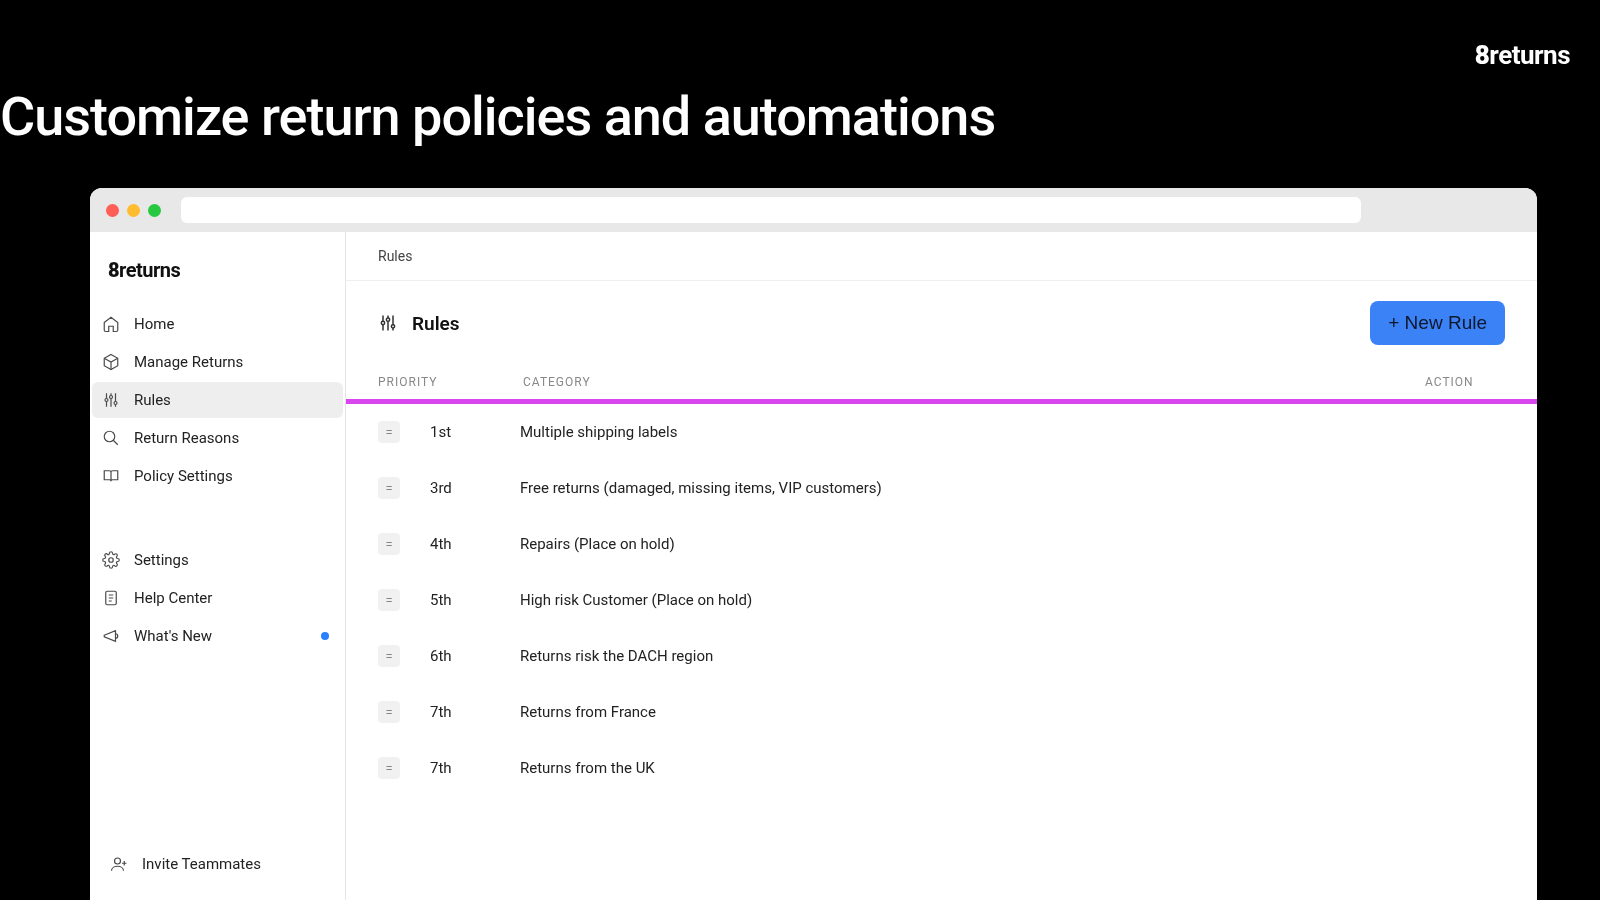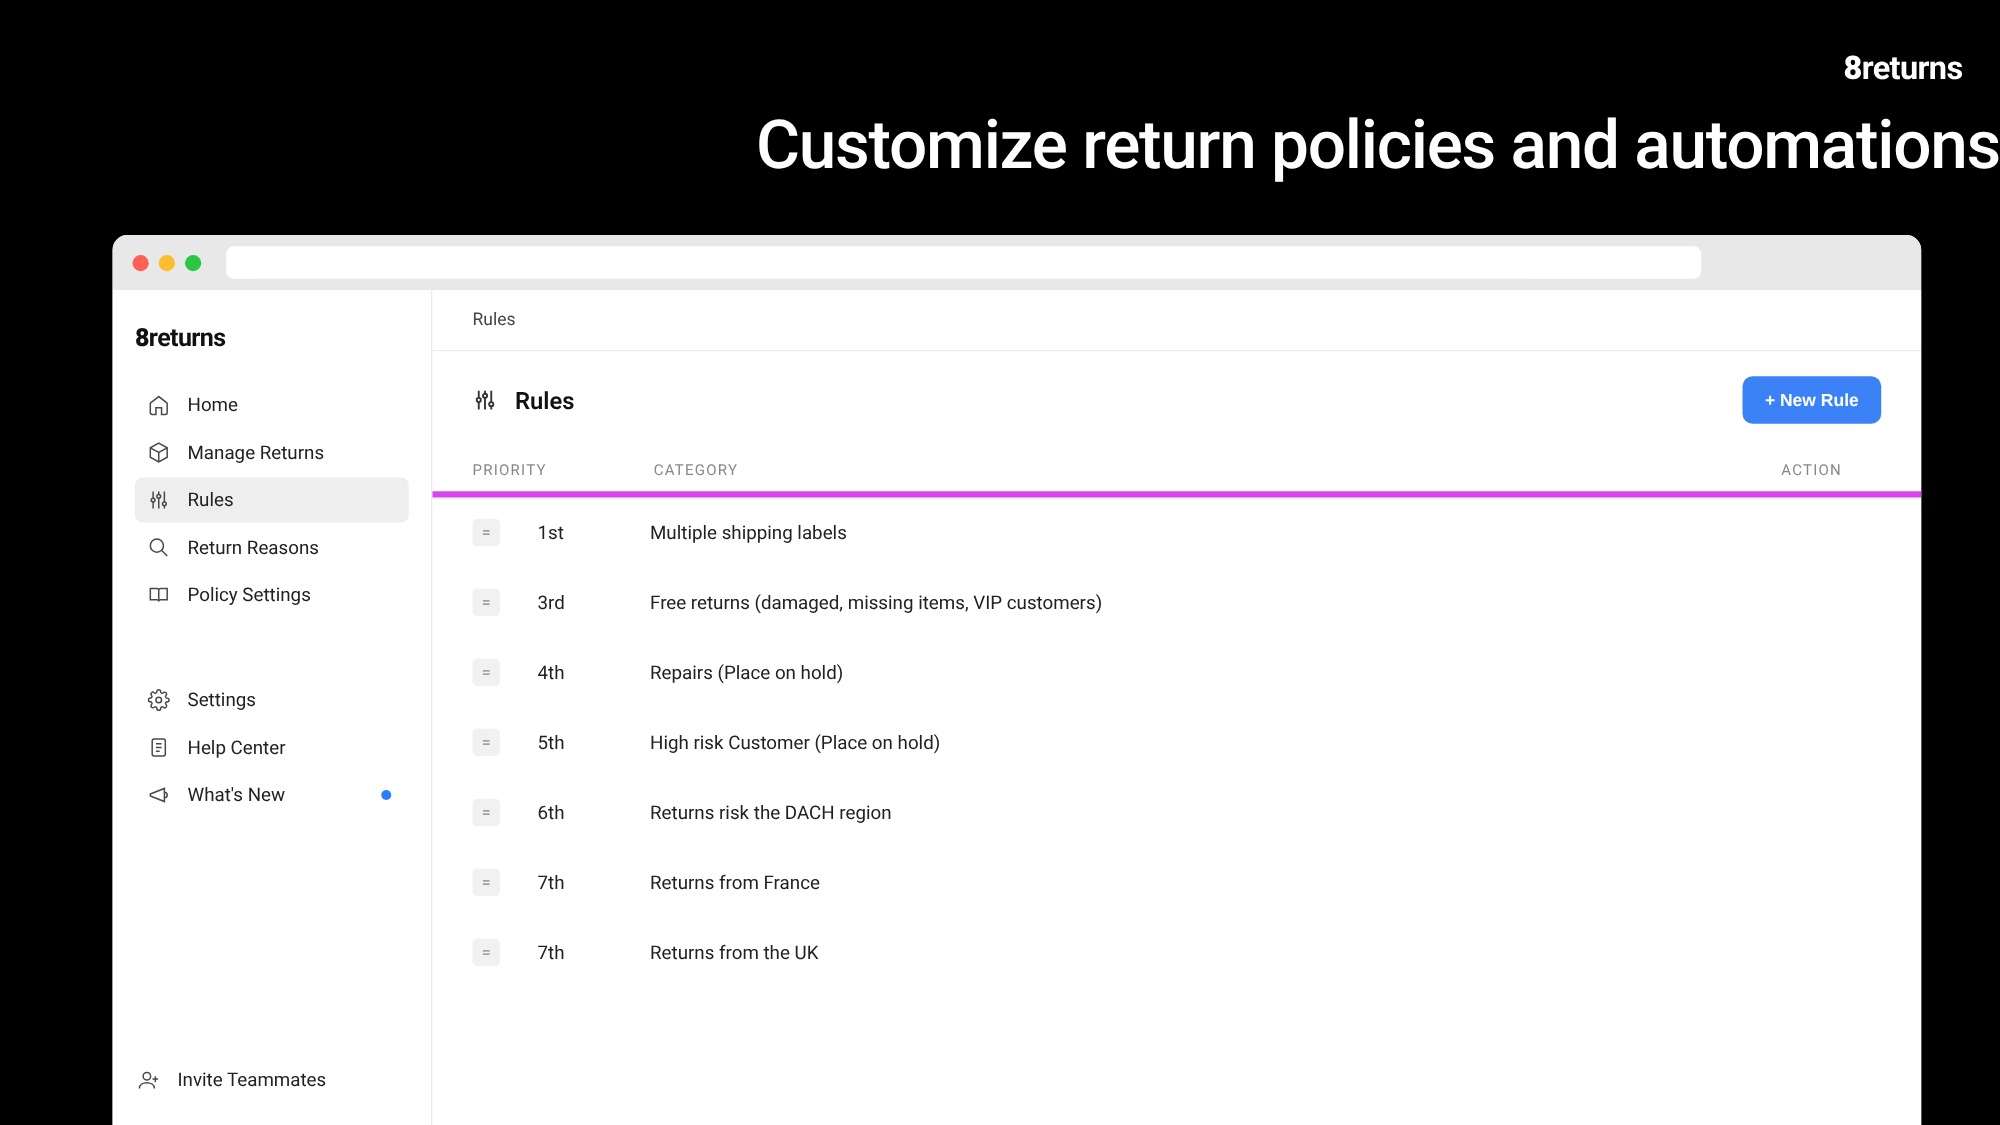--- a/index.html
+++ b/index.html
@@ -1,46 +1,46 @@
 <!DOCTYPE html>
 <html><head>
 <meta charset="utf-8">
 <style>
 *{margin:0;padding:0;box-sizing:border-box}
 body{font-family:-apple-system,BlinkMacSystemFont,"Segoe UI",Roboto,sans-serif;background:#000;width:1600px;height:900px;overflow:hidden}
 .outer{position:relative;width:1600px;height:900px;background:#000}
 .brand-logo{position:absolute;top:40px;right:30px;color:#fff;font-size:26px;font-weight:700;letter-spacing:-0.5px}
 .brand-logo .eight{font-weight:900}
-.headline{color:#fff;font-size:54px;font-weight:500;text-align:right;padding-top:85px;letter-spacing:-1px}
+.headline{color:#fff;font-size:54px;font-weight:500;text-align:left;padding-top:85px;letter-spacing:-1px}
 .window{position:absolute;top:188px;left:90px;width:1447px;height:712px;background:#fff;border-radius:12px 12px 0 0;overflow:hidden;box-shadow:0 10px 40px rgba(0,0,0,0.3)}
 .titlebar{height:44px;background:#e8e8e8;display:flex;align-items:center;padding:0 16px;gap:10px}
 .traffic{display:flex;gap:8px;margin-right:10px}
 .dot{width:13px;height:13px;border-radius:50%}
 .dot.red{background:#ff5f57}
 .dot.yellow{background:#febc2e}
 .dot.green{background:#28c840}
 .urlbar{flex:1;height:26px;background:#fff;border-radius:6px;max-width:1180px}
 .app{display:flex;height:calc(100% - 44px);background:#fff}
 .sidebar{width:256px;border-right:1px solid #e5e5e5;display:flex;flex-direction:column;padding:18px 0}
 .sb-logo{padding:8px 18px 24px;font-size:20px;font-weight:700;letter-spacing:-0.5px;color:#111}
 .sb-logo .eight{font-weight:900}
-.nav{display:flex;flex-direction:column;gap:2px;padding:0 18px}
+.nav{display:flex;flex-direction:column;gap:2px;padding:0 2px}
 .nav-gap{height:44px}
 .nav-item{display:flex;align-items:center;gap:14px;padding:9px 10px;border-radius:6px;cursor:pointer;color:#222;font-size:15px;position:relative}
 .nav-item.active{background:#eeeeee}
 .nav-item .icon{width:18px;height:18px;flex-shrink:0;display:flex;align-items:center;justify-content:center}
 .nav-item .icon svg{width:18px;height:18px;stroke:#4a4a4a;fill:none;stroke-width:1.6}
 .nav-item .badge{width:8px;height:8px;background:#2a7fff;border-radius:50%;position:absolute;right:14px}
 .sb-footer{margin-top:auto;padding:0 10px}
 .main{flex:1;display:flex;flex-direction:column;background:#fff}
 .crumb{padding:16px 32px;font-size:14px;color:#444;border-bottom:1px solid #eee}
 .page-head{display:flex;align-items:center;justify-content:space-between;padding:20px 32px}
 .page-title{display:flex;align-items:center;gap:14px;font-size:19px;font-weight:600;color:#111}
 .page-title svg{width:20px;height:20px;stroke:#333;fill:none;stroke-width:1.8}
-.btn-primary{background:#3b82f6;color:#ffffff;border:none;padding:11px 18px;border-radius:8px;font-size:14px;font-weight:700;cursor:pointer}
+.btn-primary{background:#3b82f6;color:#0f172a;border:none;padding:11px 18px;border-radius:8px;font-size:19px;font-weight:400;cursor:pointer}
 .table-head{display:flex;padding:10px 32px;font-size:12px;letter-spacing:1px;color:#888;border-bottom:5px solid #d946ef}
 .col-priority{width:145px}
 .col-category{flex:1}
 .col-action{width:80px;}
 .rows{padding:0 32px}
 .row{display:flex;align-items:center;padding:17px 0;font-size:15px;color:#222}
 .row .handle{width:22px;height:22px;background:#f1f1f1;border-radius:4px;display:flex;align-items:center;justify-content:center;color:#888;font-size:13px;margin-right:30px;cursor:grab}
 .row .prio{width:90px}
 .row .cat{flex:1}
 </style>

